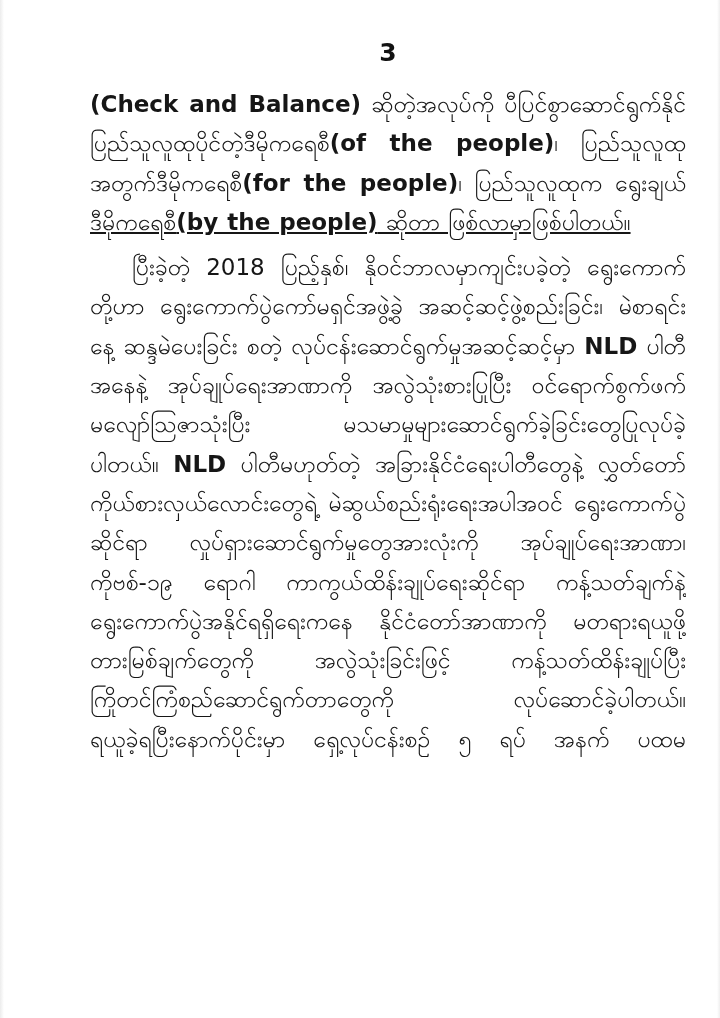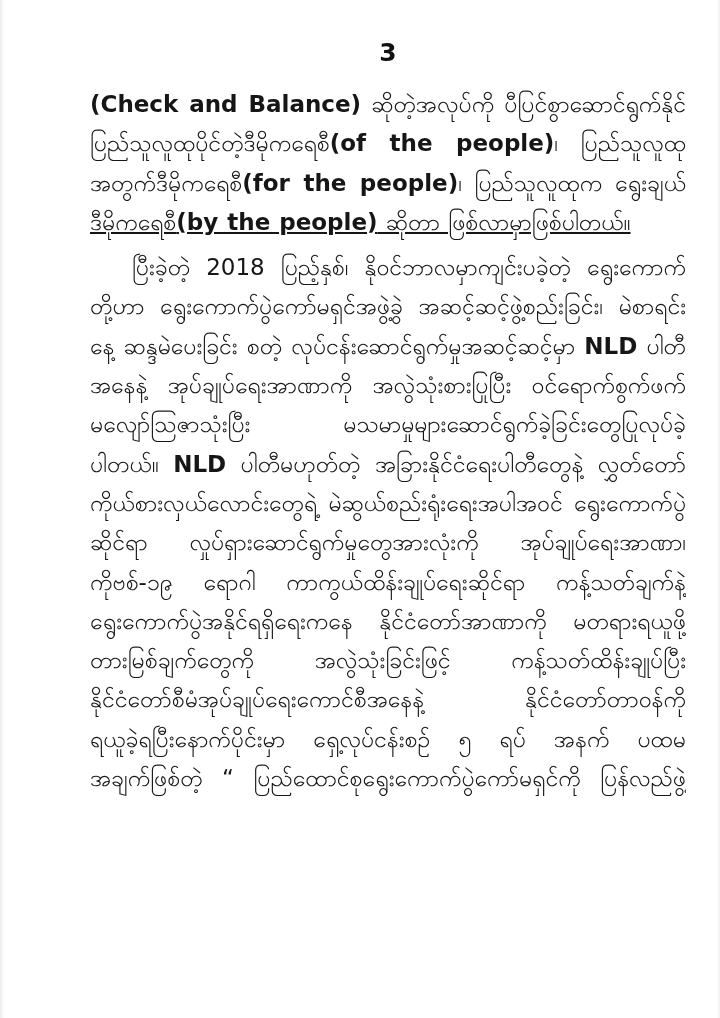--- a/index.html
+++ b/index.html
@@ -90,19 +90,18 @@
       <div class="line">တို့ဟာ ရွေးကောက်ပွဲကော်မရှင်အဖွဲ့ခွဲ အဆင့်ဆင့်ဖွဲ့စည်းခြင်း၊ မဲစာရင်း</div>
       <div class="line">နေ့ ဆန္ဒမဲပေးခြင်း စတဲ့ လုပ်ငန်းဆောင်ရွက်မှုအဆင့်ဆင့်မှာ <span class="latin">NLD</span> ပါတီ</div>
       <div class="line">အနေနဲ့ အုပ်ချုပ်ရေးအာဏာကို အလွဲသုံးစားပြုပြီး ဝင်ရောက်စွက်ဖက်</div>
       <div class="line">မလျော်ဩဇာသုံးပြီး မသမာမှုများဆောင်ရွက်ခဲ့ခြင်းတွေပြုလုပ်ခဲ့</div>
       <div class="line">ပါတယ်။ <span class="latin">NLD</span> ပါတီမဟုတ်တဲ့ အခြားနိုင်ငံရေးပါတီတွေနဲ့ လွှတ်တော်</div>
       <div class="line">ကိုယ်စားလှယ်လောင်းတွေရဲ့ မဲဆွယ်စည်းရုံးရေးအပါအဝင် ရွေးကောက်ပွဲ</div>
       <div class="line">ဆိုင်ရာ လှုပ်ရှားဆောင်ရွက်မှုတွေအားလုံးကို အုပ်ချုပ်ရေးအာဏာ၊</div>
       <div class="line">ကိုဗစ်-၁၉ ရောဂါ ကာကွယ်ထိန်းချုပ်ရေးဆိုင်ရာ ကန့်သတ်ချက်နဲ့</div>
       <div class="line">ရွေးကောက်ပွဲအနိုင်ရရှိရေးကနေ နိုင်ငံတော်အာဏာကို မတရားရယူဖို့</div>
       <div class="line">တားမြစ်ချက်တွေကို အလွဲသုံးခြင်းဖြင့် ကန့်သတ်ထိန်းချုပ်ပြီး</div>
-      <div class="line">နိုင်ငံတော်စီမံအုပ်ချုပ်ရေးကောင်စီအနေနဲ့ နိုင်ငံတော်တာဝန်ကို</div>
+      <div class="line">ကြိုတင်ကြံစည်ဆောင်ရွက်တာတွေကို လုပ်ဆောင်ခဲ့ပါတယ်။</div>
       <div class="line">ရယူခဲ့ရပြီးနောက်ပိုင်းမှာ ရှေ့လုပ်ငန်းစဉ် ၅ ရပ် အနက် ပထမ</div>
-      <div class="line">အချက်ဖြစ်တဲ့ “ ပြည်ထောင်စုရွေးကောက်ပွဲကော်မရှင်ကို ပြန်လည်ဖွဲ့</div>
     </div>
 
   </div>
 </div>
 
 </body></html>

